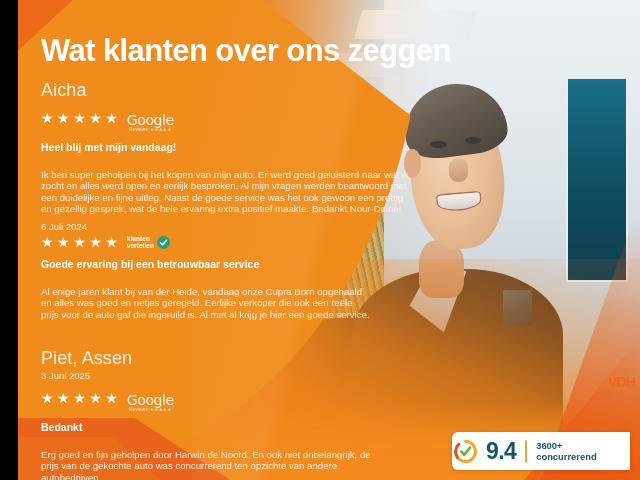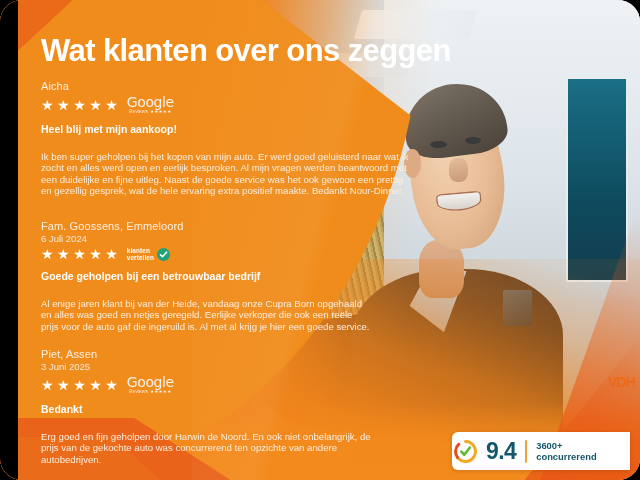--- a/index.html
+++ b/index.html
@@ -1,17 +1,17 @@
 <!DOCTYPE html>
 <html><head>
 <meta charset="utf-8">
 <style>
   html,body{margin:0;padding:0;background:#000;}
   body{width:640px;height:480px;overflow:hidden;font-family:"Liberation Sans",sans-serif;}
-  #stage{position:relative;width:640px;height:480px;overflow:hidden;background:#b91c1c;border-radius:22px;}
+  #stage{position:relative;width:640px;height:480px;overflow:hidden;background:#b91c1c;}
 
   
   .photo{position:absolute;inset:0;background:
      radial-gradient(circle at 78% 22%, #e9eef2 0%, #dfe6ec 18%, #cfd8de 30%, rgba(190,200,207,0) 55%),
      linear-gradient(160deg,#c9d3d9 0%,#b9c4cb 40%,#8d9aa2 100%);
   }
   .wall{position:absolute;left:60%;top:0;width:40%;height:62%;
         background:linear-gradient(180deg,#eef2f5 0%,#dde4e9 60%,#cbd4da 100%);}
   .art{position:absolute;left:88.5%;top:16%;width:9%;height:42%;
        background:linear-gradient(180deg,#1a6f86,#0e4b5e 60%,#123d4e);border:2px solid #e8edf0;}
@@ -112,29 +112,29 @@
   
   .barL{position:absolute;left:0;top:0;width:18px;height:100%;background:#000;z-index:60;}
   .barR{position:absolute;right:0;top:0;width:0px;height:100%;background:#000;z-index:60;}
 
   
   .content{position:absolute;left:0;top:0;width:100%;height:100%;z-index:40;}
   .title{position:absolute;left:41px;top:33px;font-size:31px;font-weight:bold;color:#fff;
      letter-spacing:-.6px;}
 
   .review{position:absolute;left:41px;color:#fff;}
-  .rv-name{font-size:11px;color:#fdf0e3;letter-spacing:.1px;}
+  .rv-name{font-size:18px;color:#fdf0e3;letter-spacing:.1px;}
   .rv-date{font-size:9.5px;color:#fce8d5;margin-top:1px;}
   .rv-row{display:flex;align-items:center;gap:9px;margin-top:3px;}
   .stars{display:flex;gap:3.5px;font-size:14px;line-height:14px;color:#fff;}
   .rv-title{font-size:10.5px;font-weight:bold;color:#fff;margin-top:8px;}
   .rv-body{font-size:9.6px;line-height:11.6px;color:#fdeede;margin-top:16px;max-width:368px;}
 
   
-  .gbadge{display:flex;flex-direction:column;align-items:center;line-height:1;}
+  .gbadge{display:flex;flex-direction:column;align-items:center;line-height:1;margin-top:9px;}
   .gword{font-size:14px;color:#f7f2ec;letter-spacing:-.4px;font-family:"DejaVu Sans",sans-serif;}
   .gsub{font-size:4.6px;color:#f9e9d8;letter-spacing:.2px;margin-top:1px;display:flex;gap:2px;align-items:center;}
 
   
   .kbadge{display:flex;align-items:center;gap:3px;}
   .ktext{font-size:6.4px;font-weight:bold;color:#fff;line-height:7.4px;letter-spacing:.1px;}
   .kcheck{width:13px;height:13px;border-radius:50%;background:#1fa37a;
       display:flex;align-items:center;justify-content:center;}
   .kcheck svg{display:block;}
 
@@ -212,45 +212,44 @@
           <span>★</span>
         </div>
         <div class="gbadge">
           <div class="gword">Google</div>
           <div class="gsub">
             <span>Reviews</span>
             <span>★★★★★</span>
           </div>
         </div>
       </div>
-      <div class="rv-title">Heel blij met mijn aankoop!</div>
+      <div class="rv-title">Heel blij met mijn vandaag!</div>
       <div class="rv-body">Ik ben super geholpen bij het kopen van mijn auto. Er werd goed geluisterd naar wat ik zocht en alles werd open en eerlijk besproken. Al mijn vragen werden beantwoord met een duidelijke en fijne uitleg. Naast de goede service was het ook gewoon een prettig en gezellig gesprek, wat de hele ervaring extra positief maakte. Bedankt Nour-Dinne!</div>
     </div>
 
     <div class="review" style="top:220px">
-      <div class="rv-name">Fam. Goossens, Emmeloord</div>
       <div class="rv-date">6 Juli 2024</div>
       <div class="rv-row">
         <div class="stars">
           <span>★</span>
           <span>★</span>
           <span>★</span>
           <span>★</span>
           <span>★</span>
         </div>
         <div class="kbadge">
           <div class="ktext">klanten<br>vertellen</div>
           <div class="kcheck">
             <svg width="9" height="9" viewBox="0 0 12 12">
                 <path d="M2 6.3 L4.6 9 L10 3.2" fill="none" stroke="#fff" stroke-width="2.1" stroke-linecap="round" stroke-linejoin="round"></path>
               </svg>
           </div>
         </div>
       </div>
-      <div class="rv-title">Goede geholpen bij een betrouwbaar bedrijf</div>
+      <div class="rv-title">Goede ervaring bij een betrouwbaar service</div>
       <div class="rv-body" style="max-width:330px">Al enige jaren klant bij van der Heide, vandaag onze Cupra Born opgehaald en alles was goed en netjes geregeld. Eerlijke verkoper die ook een reële prijs voor de auto gaf die ingeruild is. Al met al krijg je hier een goede service.</div>
     </div>
 
     <div class="review" style="top:348px">
       <div class="rv-name">Piet, Assen</div>
       <div class="rv-date">3 Juni 2025</div>
       <div class="rv-row">
         <div class="stars">
           <span>★</span>
           <span>★</span>

